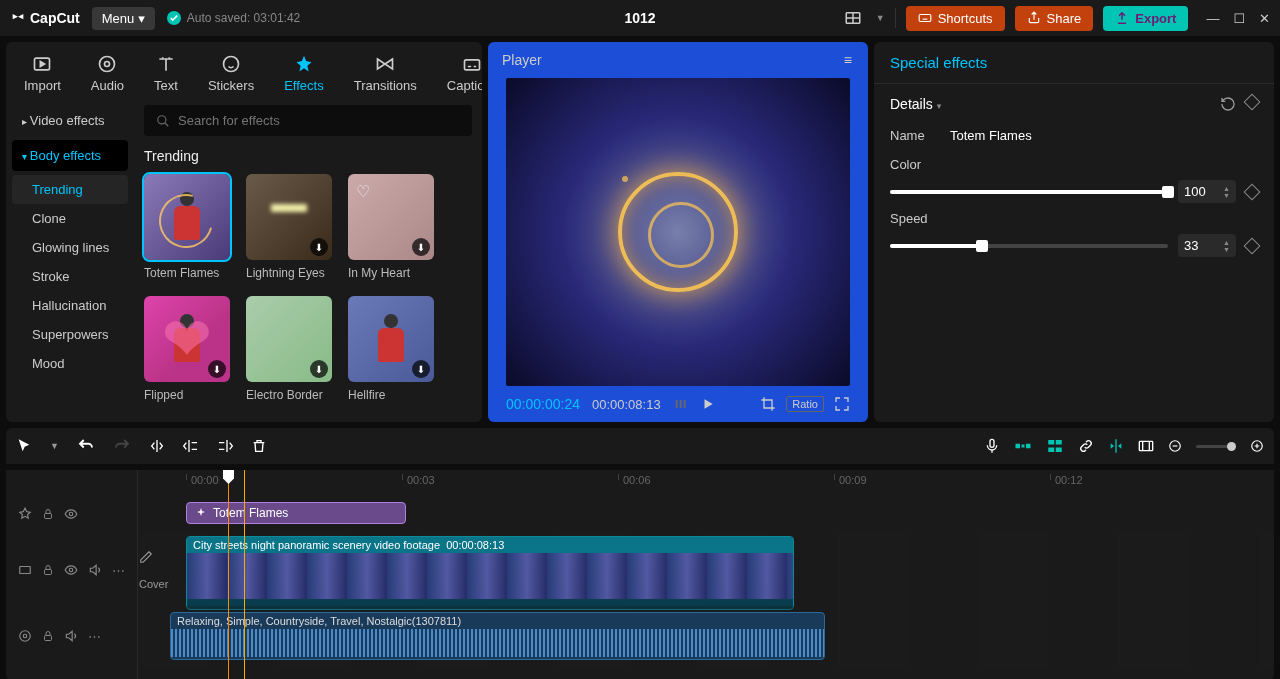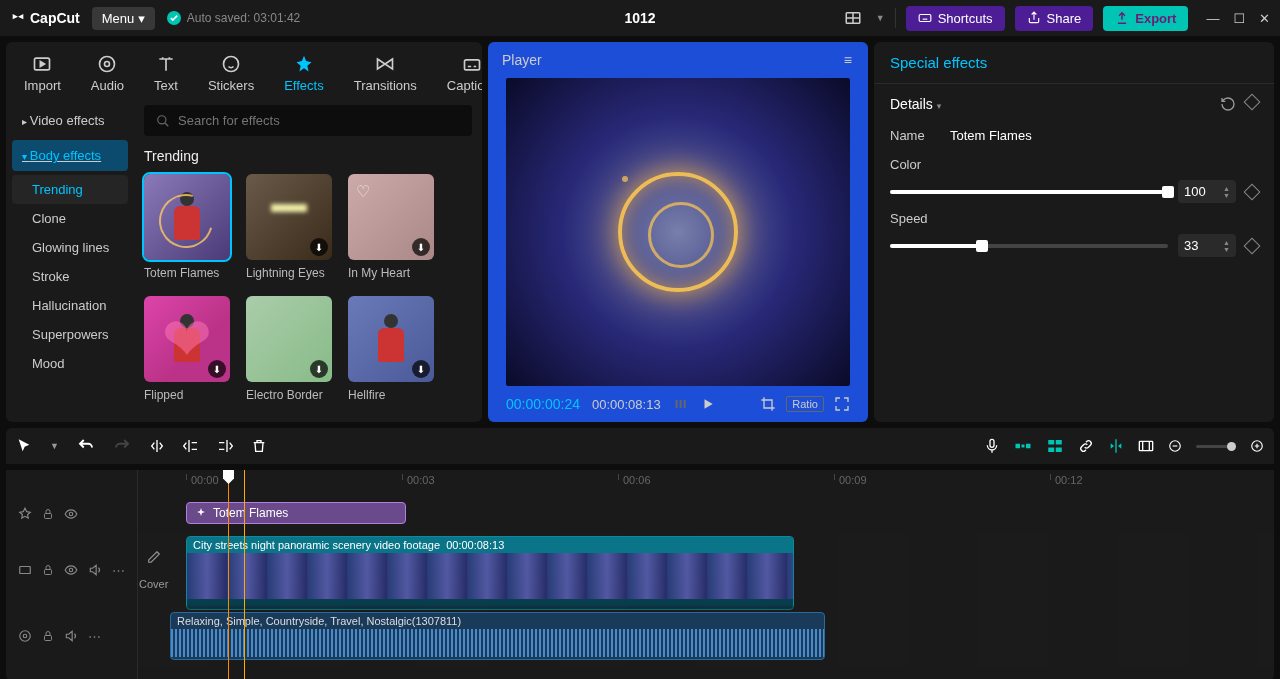--- a/index.html
+++ b/index.html
@@ -10,39 +10,39 @@
 .topbar { height: 36px; background: #1a1a1a; display: flex; align-items: center; padding: 0 10px; gap: 12px; }
 .logo { display: flex; align-items: center; gap: 4px; color: #fff; font-weight: 600; font-size: 14px; }
 .logo svg { width: 16px; height: 16px; }
 .menu-btn { background: #383838; color: #fff; padding: 4px 10px; border-radius: 4px; font-size: 13px; display: flex; align-items: center; gap: 4px; cursor: pointer; }
 .autosave { display: flex; align-items: center; gap: 6px; color: #888; font-size: 12px; }
 .autosave-check { width: 14px; height: 14px; background: #00c4b4; border-radius: 50%; display: flex; align-items: center; justify-content: center; }
 .project-title { position: absolute; left: 50%; transform: translateX(-50%); color: #fff; font-weight: 600; font-size: 14px; }
 .top-right { margin-left: auto; display: flex; align-items: center; gap: 10px; }
 .top-icon-btn { color: #ccc; cursor: pointer; padding: 4px; }
 .top-sep { width: 1px; height: 20px; background: #333; }
-.top-btn { background: #4c1d95; color: #fff; padding: 5px 12px; border-radius: 4px; display: flex; align-items: center; gap: 6px; cursor: pointer; font-size: 13px; }
+.top-btn { background: #c2410c; color: #fff; padding: 5px 12px; border-radius: 4px; display: flex; align-items: center; gap: 6px; cursor: pointer; font-size: 13px; }
 .export-btn { background: #00c4b4; color: #701a75; font-weight: 600; }
 .win-ctrl { display: flex; gap: 14px; margin-left: 8px; color: #ccc; }
 .win-ctrl span { cursor: pointer; }
 
 
 .main { display: flex; height: 392px; padding: 6px; gap: 6px; }
 
 
 .library { width: 476px; background: #1a1a1a; border-radius: 6px; display: flex; flex-direction: column; }
 .lib-tabs { display: flex; align-items: center; padding: 8px 6px 0; gap: 6px; overflow: hidden; }
 .lib-tab { display: flex; flex-direction: column; align-items: center; gap: 4px; padding: 4px 12px; color: #ccc; cursor: pointer; font-size: 13px; }
 .lib-tab.active { color: #00c4ff; }
 .lib-tab svg { width: 20px; height: 20px; }
 .lib-body { display: flex; flex: 1; overflow: hidden; }
 .lib-side { width: 128px; padding: 8px 6px; display: flex; flex-direction: column; gap: 4px; }
 .side-cat { padding: 8px 10px; border-radius: 4px; cursor: pointer; font-size: 13px; color: #ccc; }
 .side-cat.collapsed::before { content: "▸ "; font-size: 10px; }
-.side-cat.expanded { background: #0c4a6e; text-decoration: underline; }
+.side-cat.expanded { background: #000000; }
 .side-cat.expanded::before { content: "▾ "; font-size: 10px; color: #00c4ff; }
 .side-cat.expanded span { color: #00c4ff; }
 .side-sub { padding: 7px 10px 7px 20px; color: #ccc; cursor: pointer; font-size: 13px; }
 .side-sub.active { color: #00c4ff; background: #252525; border-radius: 4px; }
 .lib-content { flex: 1; padding: 8px 10px; overflow: hidden; }
 .search-box { background: #0d0d0d; border-radius: 4px; padding: 8px 12px; display: flex; align-items: center; gap: 8px; color: #666; margin-bottom: 12px; }
 .search-box input { background: none; border: none; outline: none; color: #ccc; flex: 1; font-size: 13px; }
 .section-title { color: #eee; font-size: 14px; margin-bottom: 10px; }
 .effect-grid { display: flex; flex-wrap: wrap; gap: 16px; }
 .effect-item { width: 86px; cursor: pointer; }
@@ -90,21 +90,21 @@
 .zoom-slider { width: 40px; height: 3px; background: #444; border-radius: 2px; position: relative; }
 .zoom-thumb { position: absolute; right: 0; top: -3px; width: 9px; height: 9px; background: #ccc; border-radius: 50%; }
 
 
 .timeline { height: 211px; background: #1a1a1a; margin: 0 6px 6px; border-radius: 0 0 6px 6px; display: flex; }
 .tl-left { width: 132px; border-right: 1px solid #2a2a2a; display: flex; flex-direction: column; }
 .tl-ruler-pad { height: 24px; }
 .tl-track-head { display: flex; align-items: center; gap: 10px; padding: 0 12px; color: #888; }
 .tl-track-head.h40 { height: 40px; }
 .tl-track-head.h72 { height: 72px; }
-.tl-cover-btn { width: 32px; display: flex; flex-direction: column; align-items: center; gap: 14px; color: #ccc; font-size: 11px; cursor: pointer; margin-right: auto; margin-left: 4px; }
+.tl-cover-btn { width: 32px; display: flex; flex-direction: column; gap: 14px; color: #ccc; font-size: 11px; cursor: pointer; margin-right: auto; margin-left: 4px; }
 .tl-tracks { flex: 1; position: relative; overflow: hidden; }
 .ruler { height: 24px; position: relative; color: #666; font-size: 11px; }
 .ruler-tick { position: absolute; top: 4px; border-left: 1px solid #444; height: 6px; padding-left: 4px; }
 .playhead { position: absolute; top: 0; bottom: 0; width: 1px; background: #ff8800; z-index: 10; }
 .playhead::before { content: ""; position: absolute; top: 0; left: -5px; width: 11px; height: 14px; background: #fff; clip-path: polygon(0 0, 100% 0, 100% 60%, 50% 100%, 0 60%); }
 .playhead2 { position: absolute; top: 0; bottom: 0; width: 1px; background: #ffaa00; z-index: 9; }
 .track { position: relative; }
 .track.h40 { height: 40px; }
 .track.h72 { height: 72px; }
 .bg-stripe { position: absolute; inset: 0; background: repeating-linear-gradient(90deg, #1e1e1e 0, #1e1e1e 70px, #1a1a1a 70px, #1a1a1a 140px); opacity: 0.3; }

